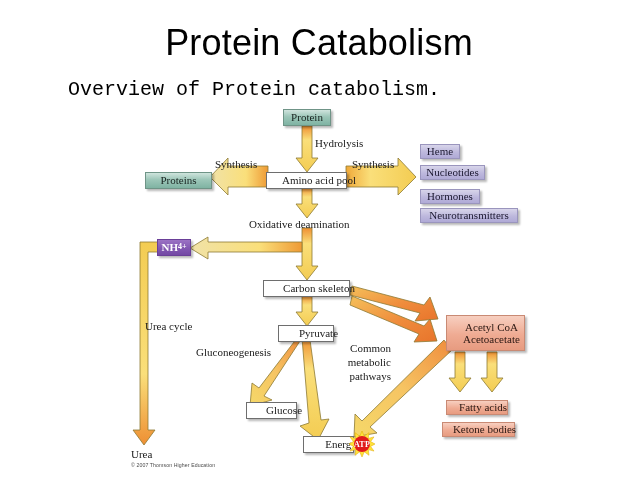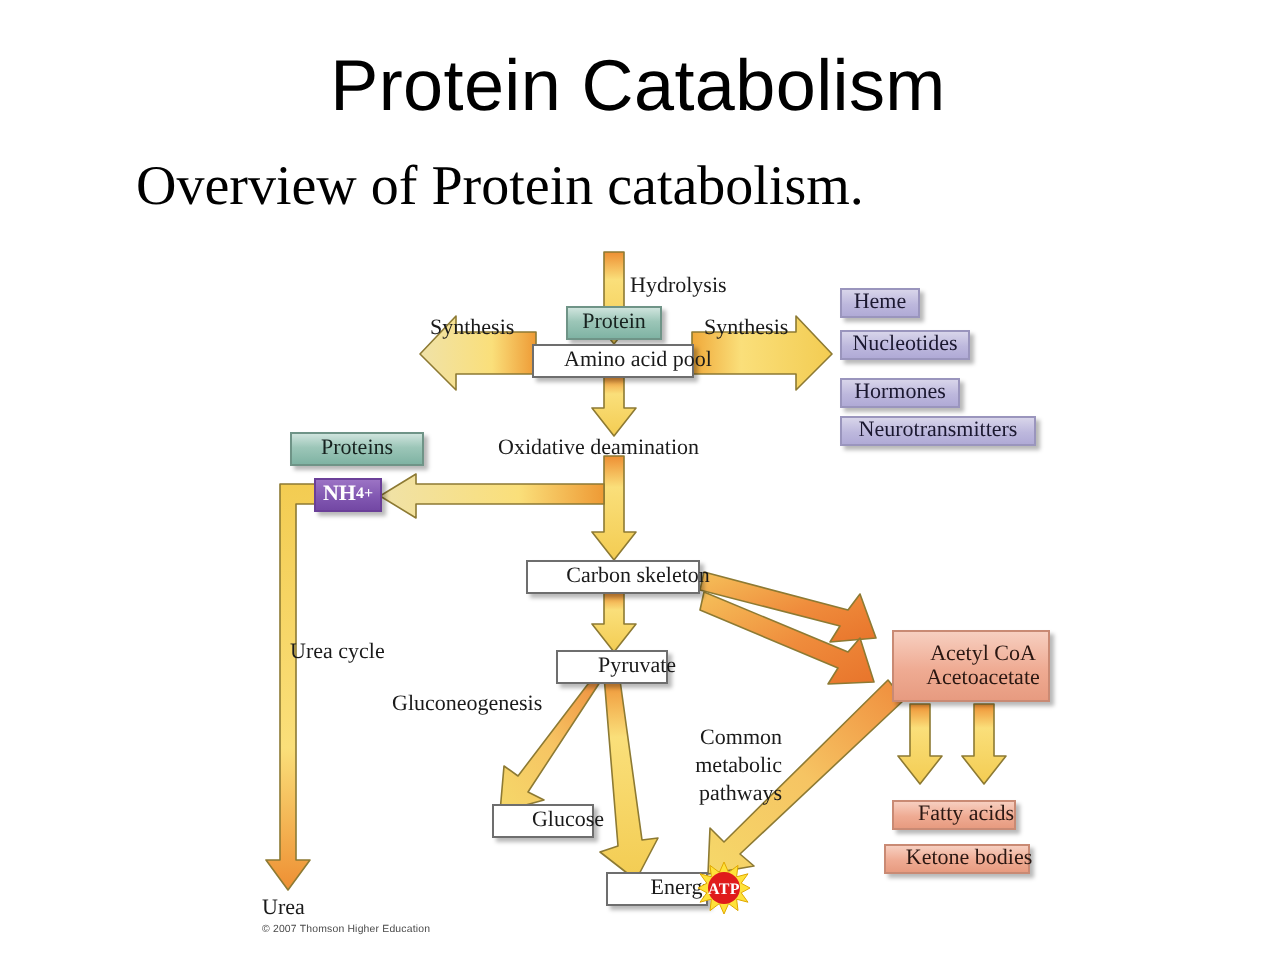--- a/index.html
+++ b/index.html
@@ -11,42 +11,42 @@
 
   
   .title{
     position:absolute;left:0;top:22px;width:638px;text-align:center;
     font-family:"Liberation Sans", sans-serif;
     font-size:36px;font-weight:400;color:#000;letter-spacing:.2px;
     white-space:nowrap;
   }
   .subtitle{
     position:absolute;left:68px;top:78px;
-    font-family:Liberation Serif, serif;
-    font-size:28px;font-weight:400;color:#000;white-space:nowrap;
+    font-family:Liberation Mono, monospace;
+    font-size:20px;font-weight:400;color:#000;white-space:nowrap;
   }
 
   
   #fig{position:absolute;left:0;top:100px;width:638px;height:379px;}
   #fig svg{position:absolute;left:0;top:0;}
 
   
   .node{
     position:absolute;box-sizing:border-box;
     font-family:"Liberation Serif", serif;
     font-size:11px;color:#1a1a1a;line-height:1.12;
     display:flex;align-items:center;justify-content:center;
     text-align:center;white-space:nowrap;
     border:1px solid #8a8a8a;
     box-shadow:2px 2px 2px rgba(0,0,0,.28);
   }
   .node.plain{background:#ffffff;border:1px solid #6e6e6e;padding-left:25px;}
   .node.teal{
     background:linear-gradient(to bottom,#cfe4dd 0%,#9cc6b8 45%,#7fb3a3 100%);
-    border:1px solid #6f9487;color:#17221f;margin-top:44px;
+    border:1px solid #6f9487;color:#17221f;
   }
   .node.purple{
     background:linear-gradient(to bottom,#d8d5ea 0%,#bdb8dd 55%,#b0aad6 100%);
     border:1px solid #9a95bd;color:#1b1830;
   }
   .node.purple-strong{
     background:linear-gradient(to bottom,#9b73c4 0%,#8258b2 55%,#7348a4 100%);
     border:1px solid #6a3f98;color:#ffffff;font-weight:700;
   }
   .node.salmon{
@@ -218,19 +218,19 @@
       </svg>
       <div class="txt">ATP</div>
     </div>
 
     <div class="lbl" style="left:315px;top:37px;">Hydrolysis</div>
     <div class="lbl" style="left:215px;top:58px;">Synthesis</div>
     <div class="lbl" style="left:352px;top:58px;">Synthesis</div>
     <div class="lbl" style="left:249px;top:118px;">Oxidative deamination</div>
     <div class="lbl" style="left:145px;top:220px;">Urea cycle</div>
     <div class="lbl" style="left:196px;top:246px;">Gluconeogenesis</div>
-    <div class="lbl multi" style="left:337px;top:242px;width:54px;margin-top:21px;">Common metabolic pathways</div>
+    <div class="lbl multi" style="left:337px;top:242px;width:54px;">Common metabolic pathways</div>
     <div class="lbl" style="left:131px;top:348px;">Urea</div>
 
     <div class="credit" style="left:131px;top:362px;">© 2007 Thomson Higher Education</div>
 
   </div>
 </div>
 
 </body></html>

